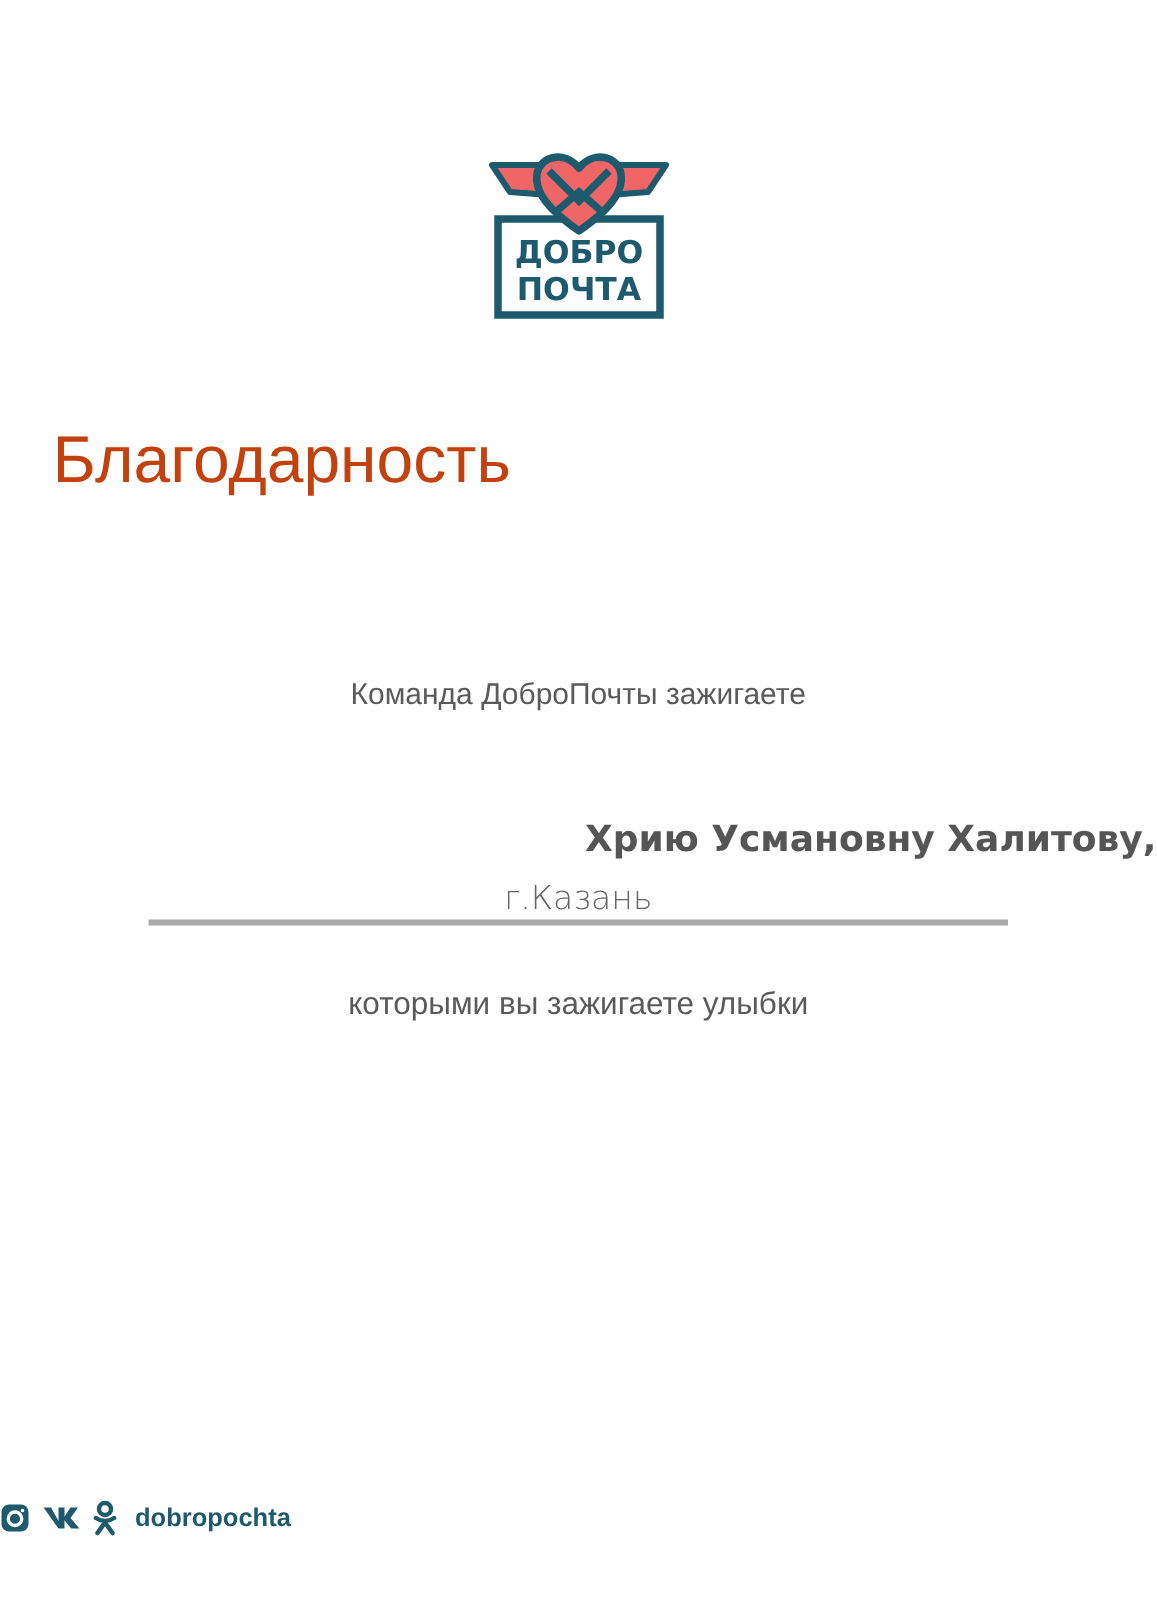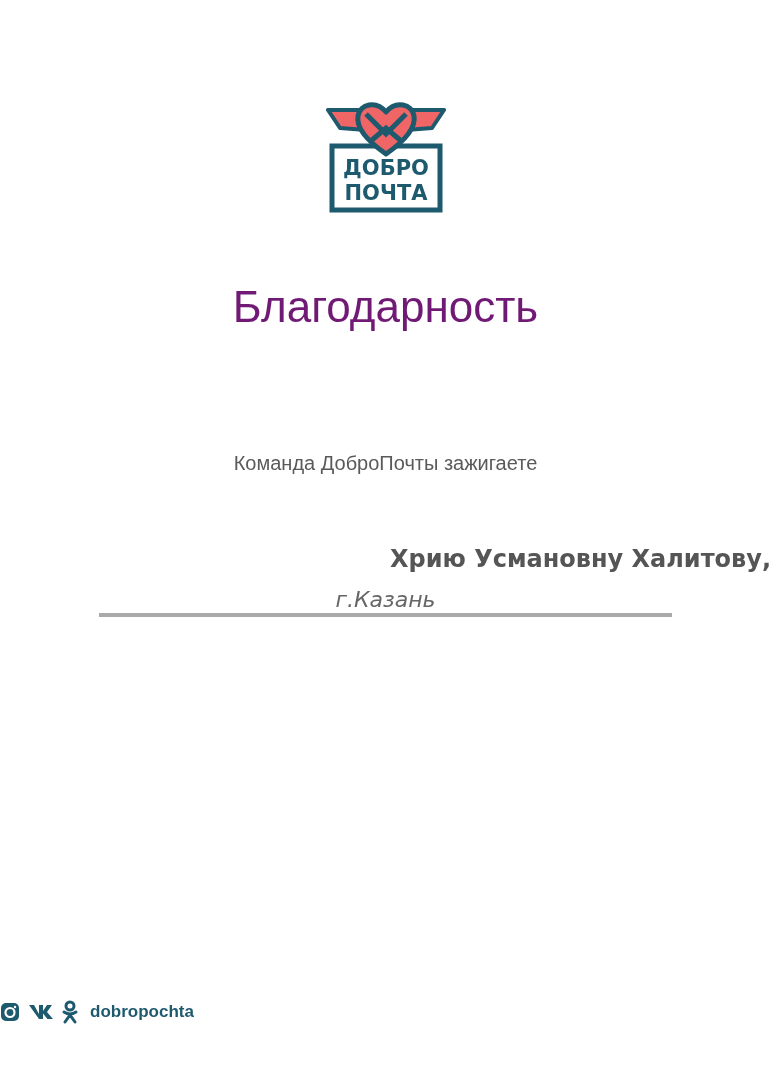--- a/index.html
+++ b/index.html
@@ -1,24 +1,24 @@
 <!DOCTYPE html>
 <html><head>
 <meta charset="utf-8">
 <style>
   html, body { margin: 0; padding: 0; }
   body { width: 771px; height: 1080px; background: #ffffff; position: relative; overflow: hidden;
          font-family: "Liberation Sans", sans-serif; color: #595959; }
   .logo { position: absolute; left: 326px; top: 98px; width: 120px; height: 116px; }
-  .title { position: absolute; left: 0; right: 0; top: 282px; text-align: center; font-size: 44px; color: #701a75; }
+  .title { position: absolute; left: 0; right: 0; top: 282px; text-align: left; font-size: 44px; color: #c2410c; padding-left: 35px; }
   .intro { position: absolute; left: 0; right: 0; top: 452px; text-align: center; font-size: 20px; color: #5a5a5a; }
   .name { position: absolute; left: 0; right: 0; top: 545px; text-align: right; font-family: "DejaVu Sans", sans-serif;
           font-weight: bold; font-size: 24px; color: #555555; }
   .city { position: absolute; left: 0; right: 0; top: 587px; text-align: center; font-family: "DejaVu Sans", sans-serif;
-          font-weight: 300; font-size: 22px; color: #666666; font-style: italic; }
+          font-weight: 300; font-size: 22px; color: #666666; }
   .rule { position: absolute; left: 99px; width: 573px; top: 613px; height: 4px; background: #aaaaaa; }
   .body { position: absolute; left: 80px; right: 80px; top: 654px; text-align: center; font-size: 21px; line-height: 32px; color: #5a5a5a; }
   .body div { white-space: nowrap; }
   .footer { position: absolute; left: 0; right: 0; top: 1000px; display: flex; align-items: center; gap: 8px; }
   .soc { display: inline-flex; align-items: center; }
   .handle { font-weight: bold; font-size: 17px; color: #1e5a6e; margin-left: 4px; }
 </style>
 </head>
 <body>
 
@@ -38,20 +38,21 @@
   </svg>
 </div>
 
 <div class="title">Благодарность</div>
 <div class="intro">Команда ДоброПочты зажигаете</div>
 <div class="name">Хрию Усмановну Халитову,</div>
 <div class="city">г.Казань</div>
 <div class="rule"></div>
 
 <div class="body">
+  <div>которыми вы зажигаете улыбки</div>
 </div>
 
 <div class="footer">
   <span class="soc">
     <svg width="20" height="20" viewBox="0 0 20 20">
       <rect x="1" y="1" width="18" height="18" rx="5" fill="#1e5a6e"></rect>
       <circle cx="10" cy="10.5" r="4.5" fill="none" stroke="#fff" stroke-width="2.2"></circle>
       <circle cx="15" cy="5" r="1.2" fill="#fff"></circle>
     </svg>
   </span>

